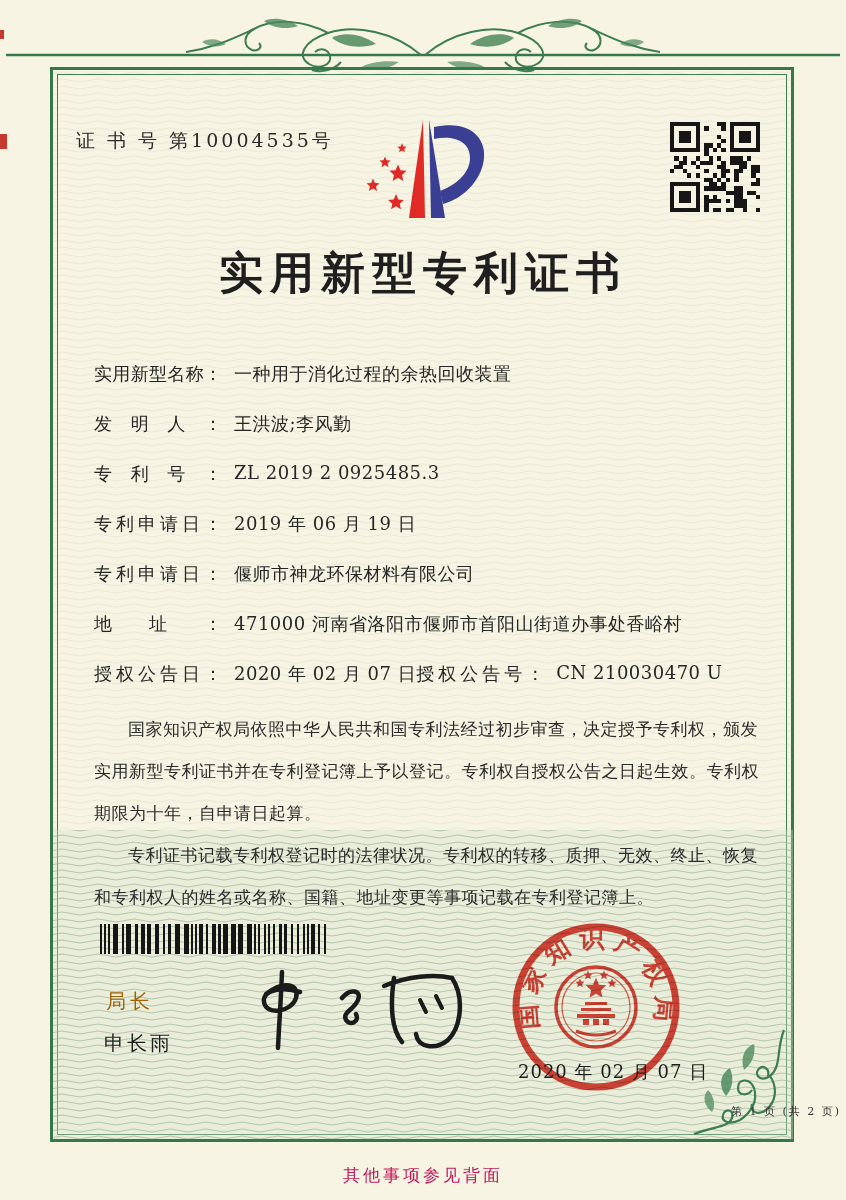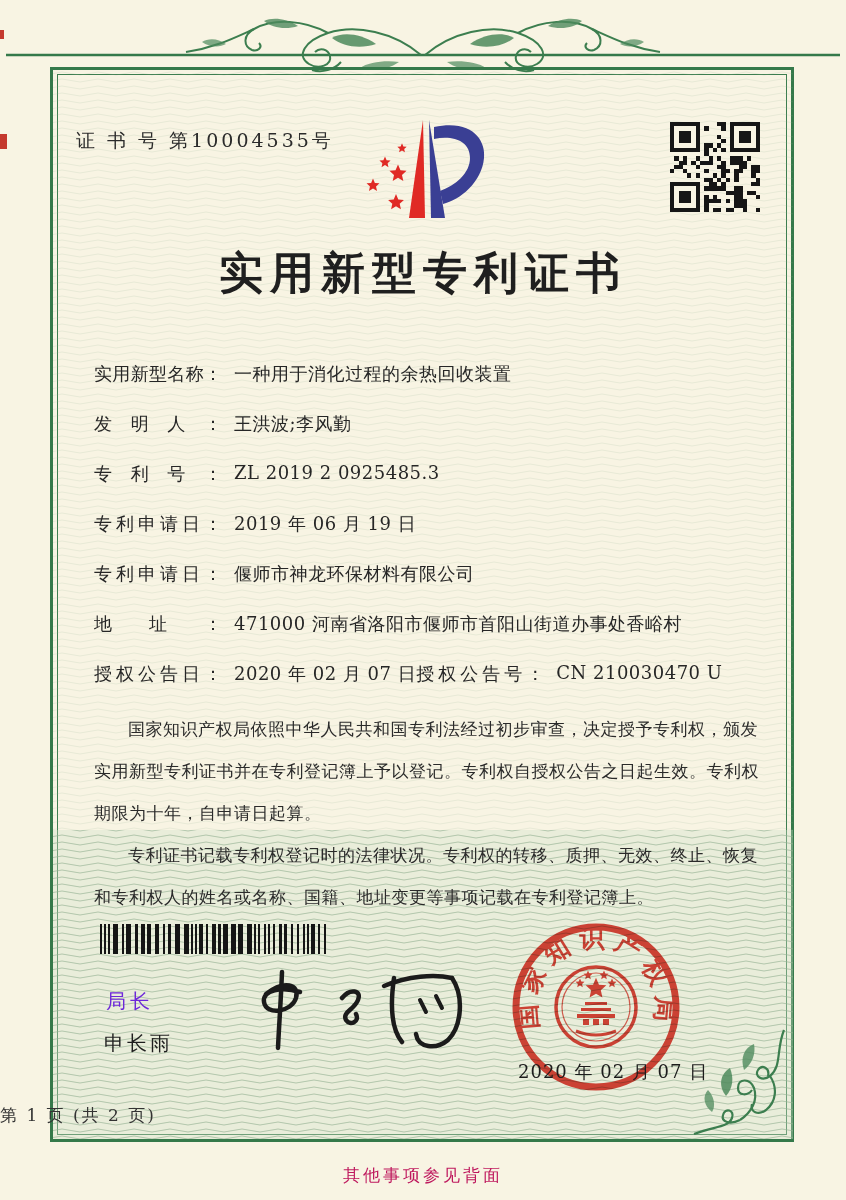--- a/index.html
+++ b/index.html
@@ -18,24 +18,24 @@
   .title { left:0; right:0; top:244px; text-align:center; font-size:44px; font-weight:bold;
            letter-spacing:7px; color:#1f1f1f; }
   .fields { left:94px; top:362px; width:672px; font-size:18px; color:#262626; }
   .frow { height:50px; display:flex; align-items:flex-start; }
   .frow .grp { display:flex; }
   .grp.second { }
   .flabel { display:inline-block; width:128px; text-align:justify; text-align-last:justify; }
   .fvalue { margin-left:12px; letter-spacing:0.5px; white-space:nowrap; }
   .paras { left:94px; top:708px; width:672px; font-size:17px; line-height:42px; color:#2a2a2a; }
   .paras p { text-indent:2em; letter-spacing:0.5px; }
-  .director-label { left:106px; top:988px; font-size:20px; letter-spacing:4px; color:#6d28d9; }
+  .director-label { left:106px; top:988px; font-size:20px; letter-spacing:4px; color:#a16207; }
   .director-name  { left:104px; top:1030px; font-size:20px; letter-spacing:3px; color:#1e1e1e; }
   .seal-date { left:518px; top:1060px; font-size:18px; letter-spacing:1px; color:#1c1c1c; z-index:5; }
-  .page-num { left:0; right:12px; top:1104px; text-align:left; font-size:17px; letter-spacing:2px; color:#333; }
+  .page-num { left:0; right:5px; top:1104px; text-align:right; font-size:11px; letter-spacing:2px; color:#333; }
   .back-note { left:0; right:0; top:1164px; text-align:center; font-size:17px; letter-spacing:3px; color:#be185d; }
   .z1 { z-index:1; }
   .reg-mark1 { left:0; top:134px; width:7px; height:15px; background:#c5392e; }
   .reg-mark2 { left:0; top:30px; width:4px; height:9px; background:#c5392e; }
   svg { display:block; }
 </style>
 </head>
 <body>
 
 <div class="page">

